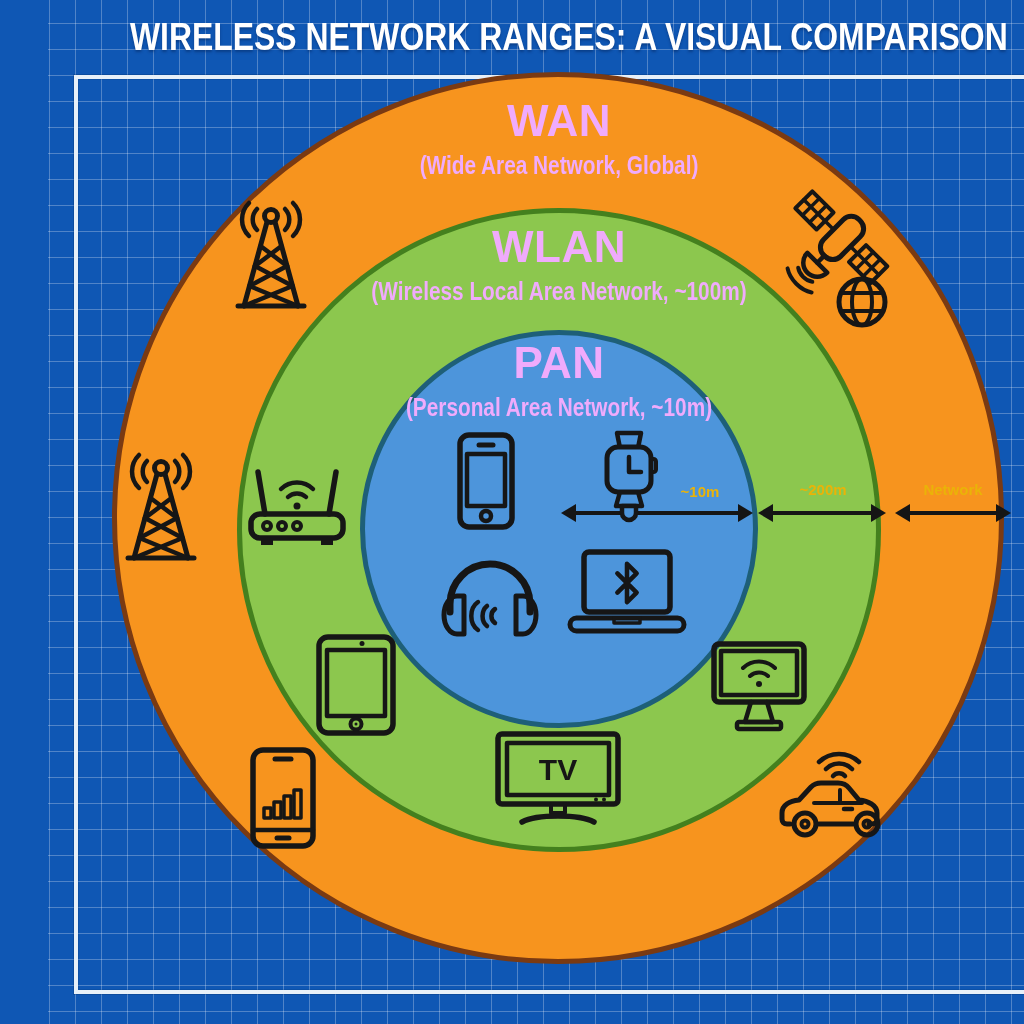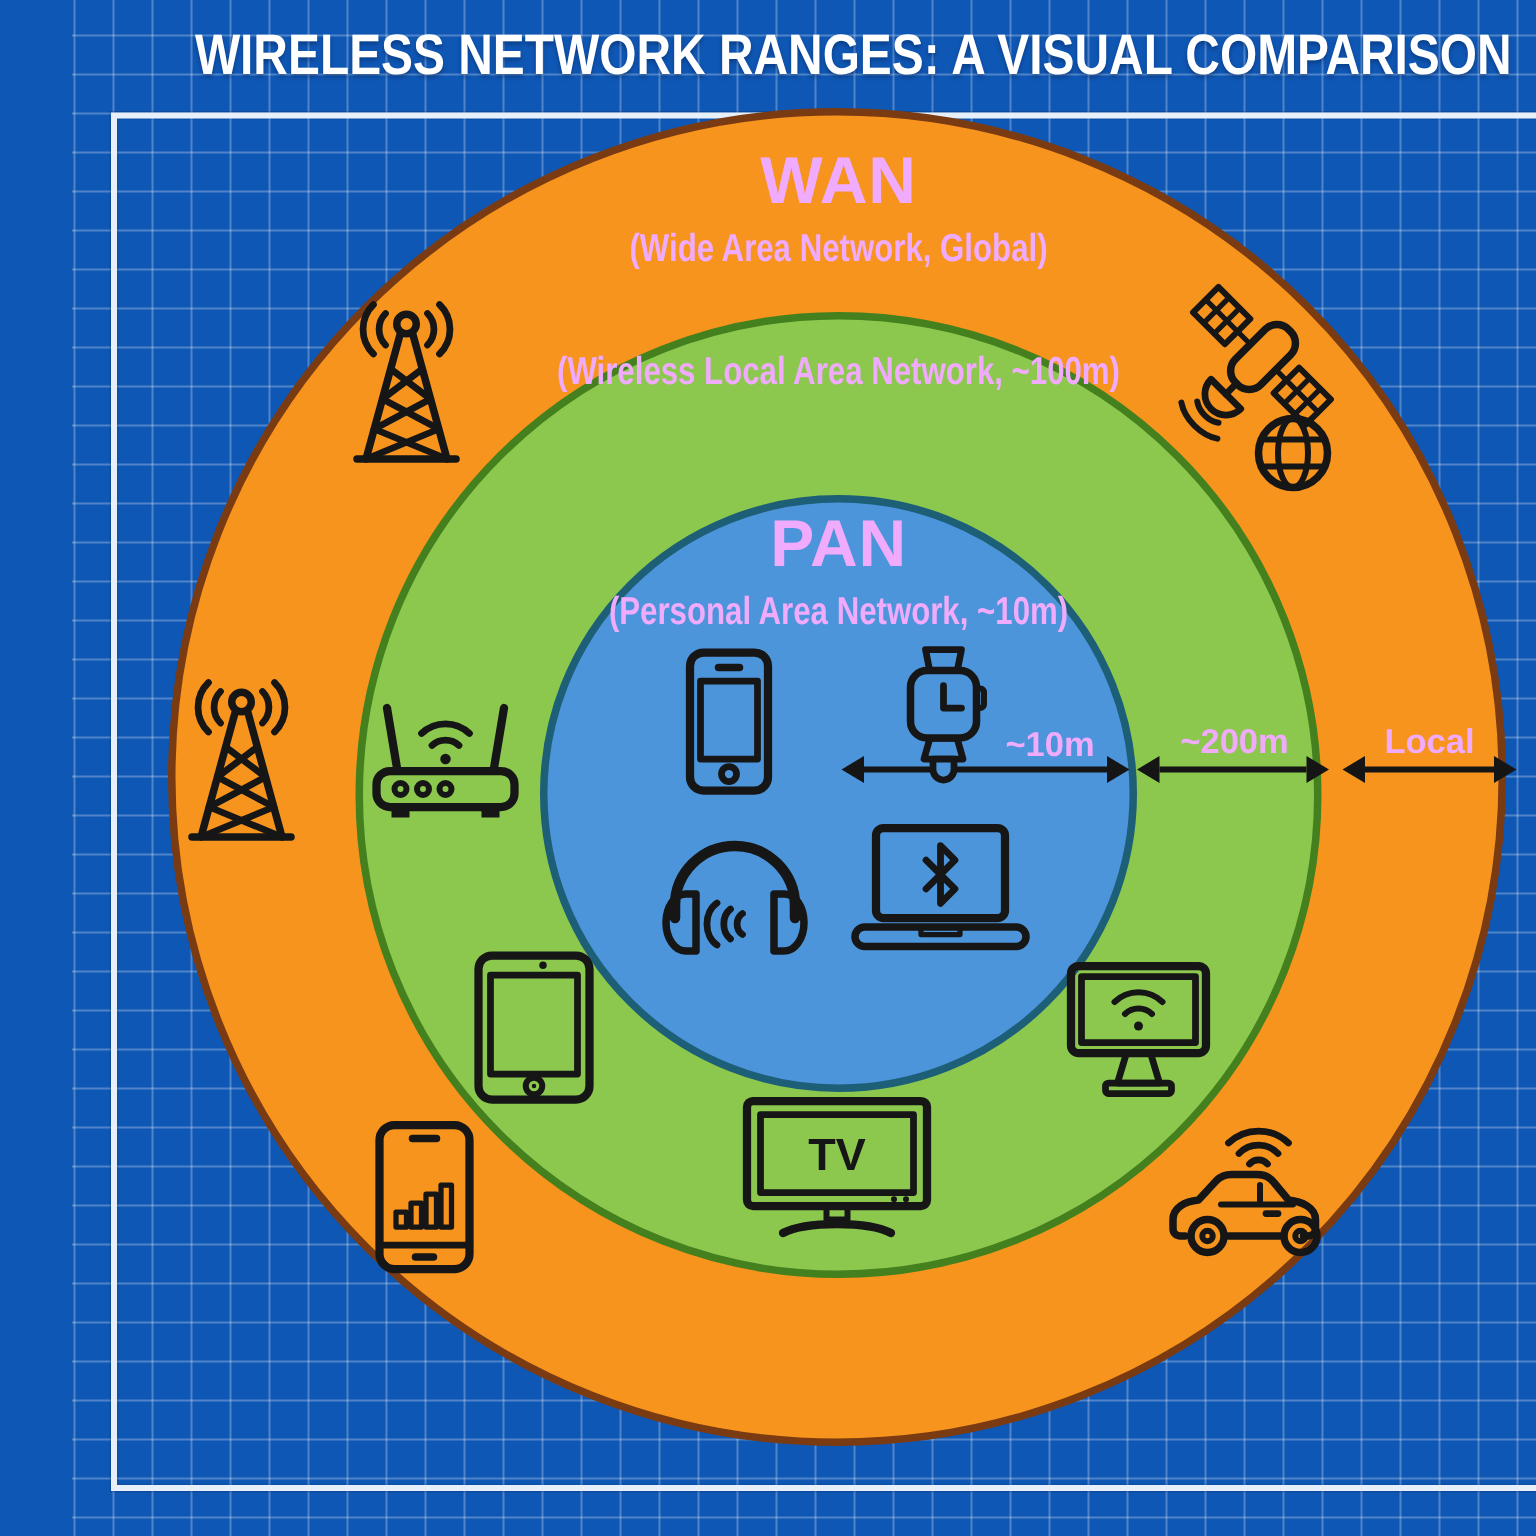--- a/index.html
+++ b/index.html
@@ -28,22 +28,22 @@
     transform:scaleX(.8);transform-origin:50% 0;}
   .wan-label{top:99px;} .wlan-label{top:225px;} .pan-label{top:341px;}
   .arr{position:absolute;top:511px;height:4px;background:#151515;z-index:5;}
   .arr::before{content:"";position:absolute;left:-15px;top:-7px;width:0;height:0;
     border-top:9px solid transparent;border-bottom:9px solid transparent;border-right:15px solid #151515;}
   .arr::after{content:"";position:absolute;right:-15px;top:-7px;width:0;height:0;
     border-top:9px solid transparent;border-bottom:9px solid transparent;border-left:15px solid #151515;}
   .arr-10m{left:528px;width:162px;}
   .arr-100m{left:725px;width:98px;}
   .arr-global{left:862px;width:86px;}
-  .arr-label{position:absolute;transform:translateX(-50%);font-size:23px;font-weight:700;
-    color:#f0abfc;white-space:nowrap;z-index:5;}
+  .arr-label{position:absolute;transform:translateX(-50%);font-size:15px;font-weight:700;
+    color:#eab308;white-space:nowrap;z-index:5;}
   .lab-10m{left:652px;top:483px;} .lab-100m{left:775px;top:481px;} .lab-global{left:905px;top:481px;}
   .ic{position:absolute;overflow:visible;z-index:6;}
   .ic-over{z-index:7;}
 </style>
 </head>
 <body>
 
 <div class="stage">
   <div class="grid-bg"></div>
   <div class="title">WIRELESS NETWORK RANGES: A VISUAL COMPARISON</div>
@@ -51,33 +51,34 @@
 
   <div class="circle wan-circle"></div>
   <div class="circle wlan-circle"></div>
   <div class="circle pan-circle"></div>
 
   <div class="ring-label wan-label">
     <div class="ring-name">WAN</div>
     <div class="ring-sub">(Wide Area Network, Global)</div>
   </div>
   <div class="ring-label wlan-label">
+    <div class="ring-name">WLAN</div>
     <div class="ring-sub">(Wireless Local Area Network, ~100m)</div>
   </div>
   <div class="ring-label pan-label">
     <div class="ring-name">PAN</div>
     <div class="ring-sub">(Personal Area Network, ~10m)</div>
   </div>
 
   <div class="arr arr-10m"></div>
   <div class="arr arr-100m"></div>
   <div class="arr arr-global"></div>
   <div class="arr-label lab-10m">~10m</div>
   <div class="arr-label lab-100m">~200m</div>
-  <div class="arr-label lab-global">Local</div>
+  <div class="arr-label lab-global">Network</div>
 
   <svg class="ic" style="left:408px;top:432px" width="60" height="98" viewBox="0 0 60 98" stroke="#161616" fill="none" stroke-linecap="round" stroke-linejoin="round">
     <rect x="4" y="3" width="52" height="92" rx="9" stroke-width="5.5"></rect>
     <line x1="23" y1="13" x2="37" y2="13" stroke-width="5"></line>
     <rect x="11" y="22" width="38" height="52" stroke-width="4.5"></rect>
     <circle cx="30" cy="84" r="5" stroke-width="4.5"></circle>
   </svg>
 
   <svg class="ic ic-over" style="left:552px;top:430px" width="58" height="104" viewBox="0 0 58 104" stroke="#161616" fill="none" stroke-linecap="round" stroke-linejoin="round">
     <path d="M17 3 h24 l-3 15 h-18 z" fill="#4D95DB" stroke-width="4.5"></path>

